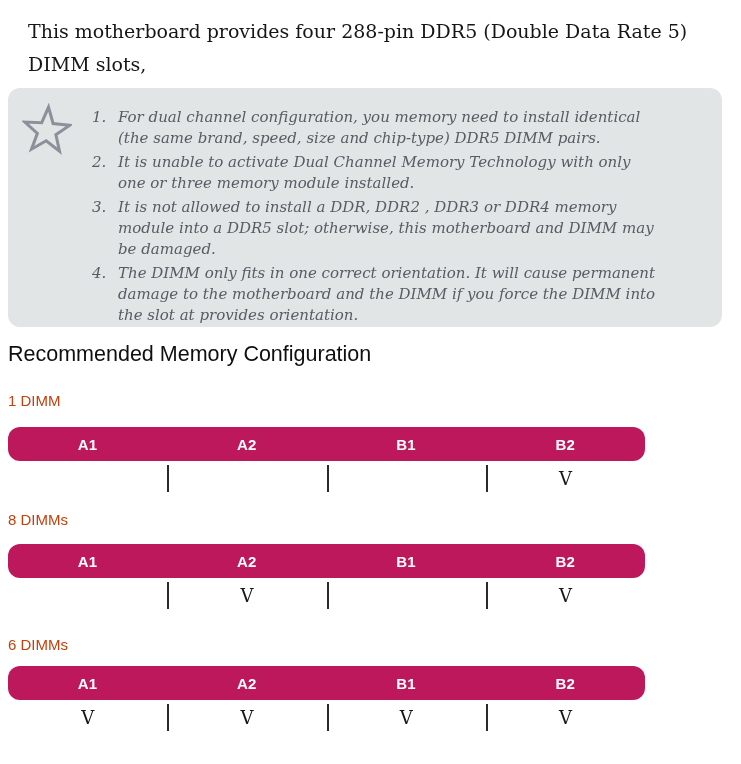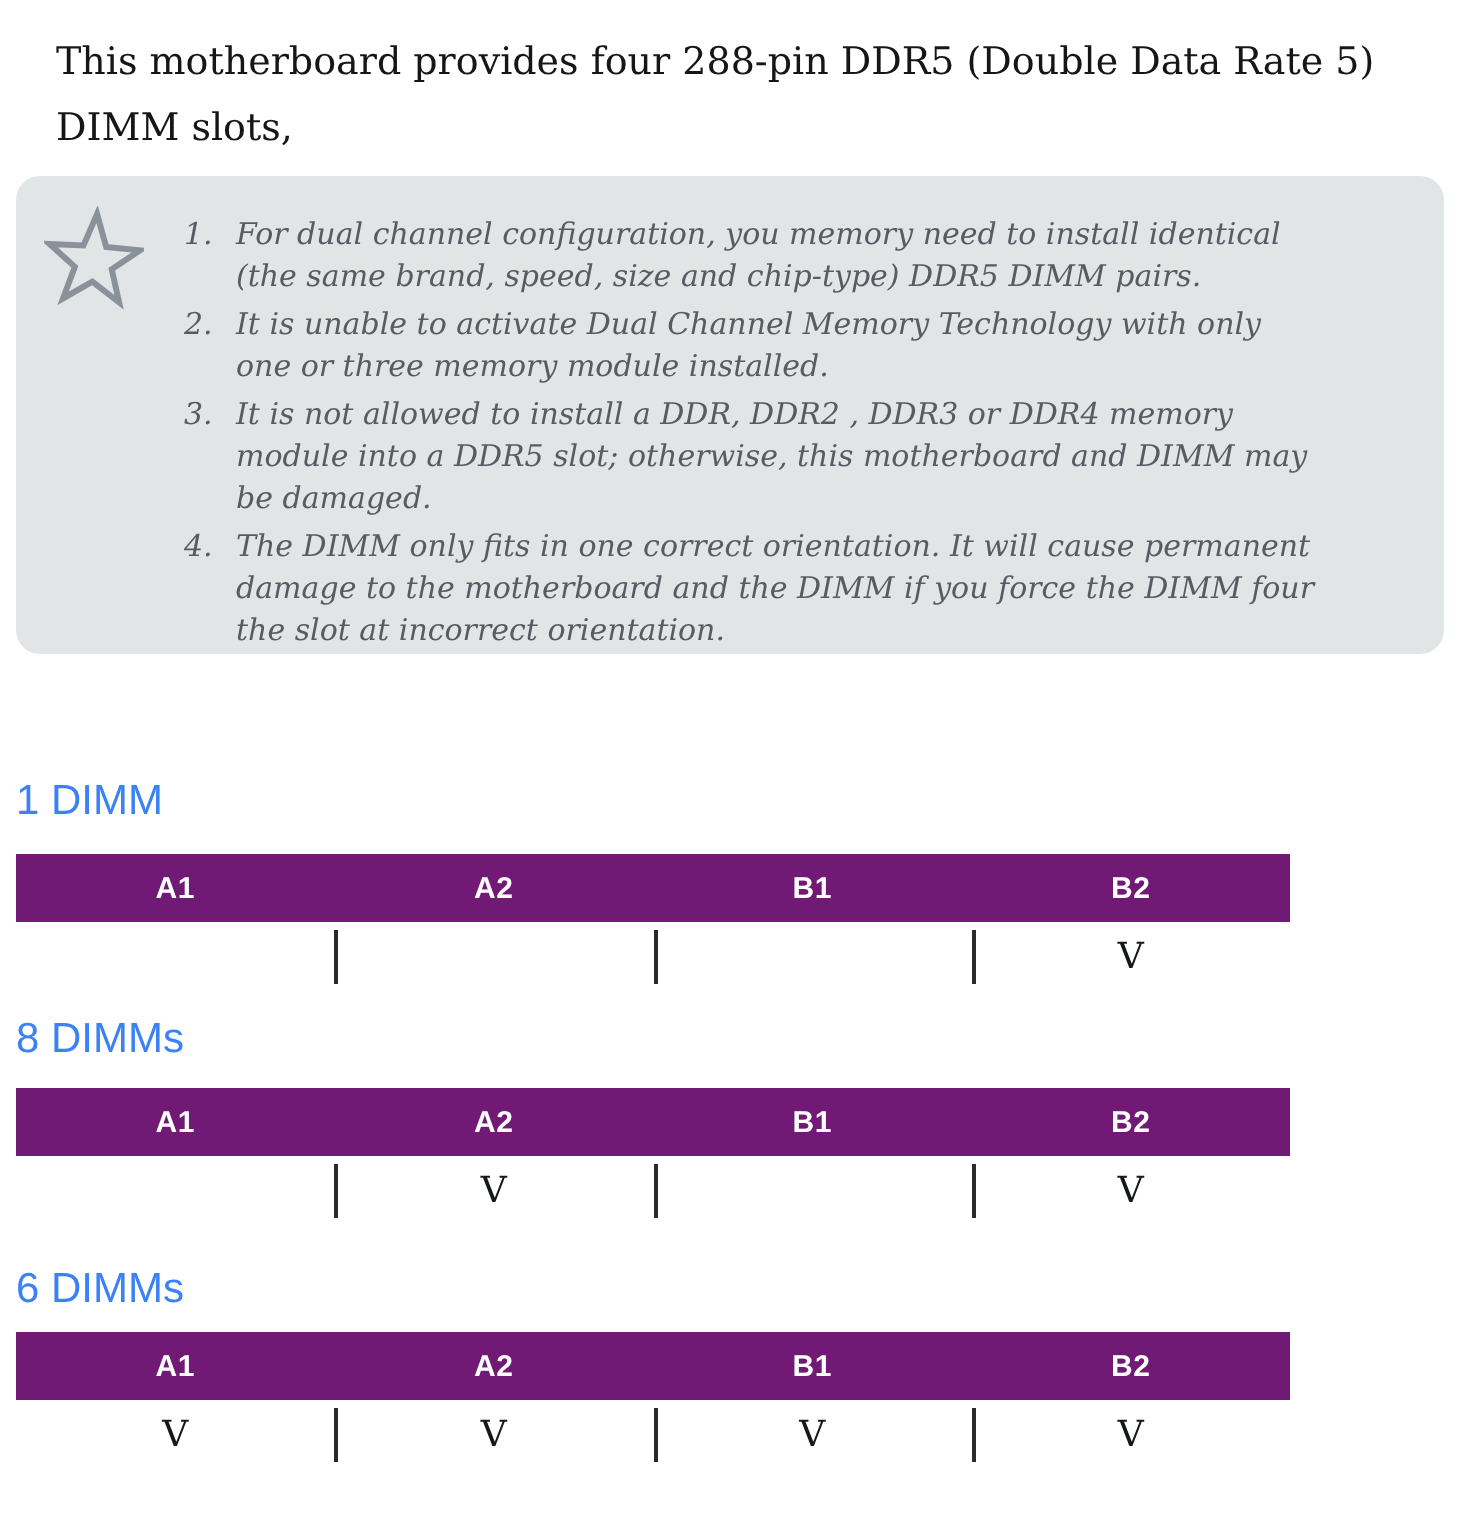--- a/index.html
+++ b/index.html
@@ -28,29 +28,29 @@
   }
   .note-num { flex:0 0 26px; width:26px; }
   .note-text { flex:1; }
   
   .section-title {
     position:absolute; left:8px; top:341px;
     font-size:21.5px; line-height:26px; color:#0f0f0f; letter-spacing:0;
   }
   
   .t-label {
-    position:absolute; left:8px; font-size:21px; line-height:20px; color:#3b82f6;
+    position:absolute; left:8px; font-size:15px; line-height:20px; color:#c2410c;
   }
   .t-label.l1 { top:391px; }
   .t-label.l2 { top:510px; }
   .t-label.l3 { top:635px; }
   
   .t-head {
     position:absolute; left:8px; width:637px; height:34px;
-    background:#701a75; display:flex;
+    background:#be185d; display:flex;border-radius:12px;
   }
   .t-head.h1 { top:427px; }
   .t-head.h2 { top:544px; }
   .t-head.h3 { top:666px; }
   .th-cell {
     flex:1; display:flex; align-items:center; justify-content:center;
     color:#ffffff; font-weight:bold; font-size:15px; letter-spacing:.3px;
   }
   
   .t-vals {
@@ -93,25 +93,26 @@
       <div class="note-item">
         <span class="note-num">2.</span>
         <span class="note-text">It is unable to activate Dual Channel Memory Technology with only one or three memory module installed.</span>
       </div>
       <div class="note-item">
         <span class="note-num">3.</span>
         <span class="note-text">It is not allowed to install a DDR, DDR2 , DDR3 or DDR4 memory module into a DDR5 slot; otherwise, this motherboard and DIMM may be damaged.</span>
       </div>
       <div class="note-item">
         <span class="note-num">4.</span>
-        <span class="note-text">The DIMM only fits in one correct orientation. It will cause permanent damage to the motherboard and the DIMM if you force the DIMM four the slot at incorrect orientation.</span>
+        <span class="note-text">The DIMM only fits in one correct orientation. It will cause permanent damage to the motherboard and the DIMM if you force the DIMM into the slot at provides orientation.</span>
       </div>
     </div>
   </div>
 
+  <div class="section-title">Recommended Memory Configuration</div>
 
   <div class="t-label l1">1 DIMM</div>
   <div class="t-head h1">
     <div class="th-cell">A1</div>
     <div class="th-cell">A2</div>
     <div class="th-cell">B1</div>
     <div class="th-cell">B2</div>
   </div>
   <div class="t-vals v1">
     <div class="tv-cell"></div>

